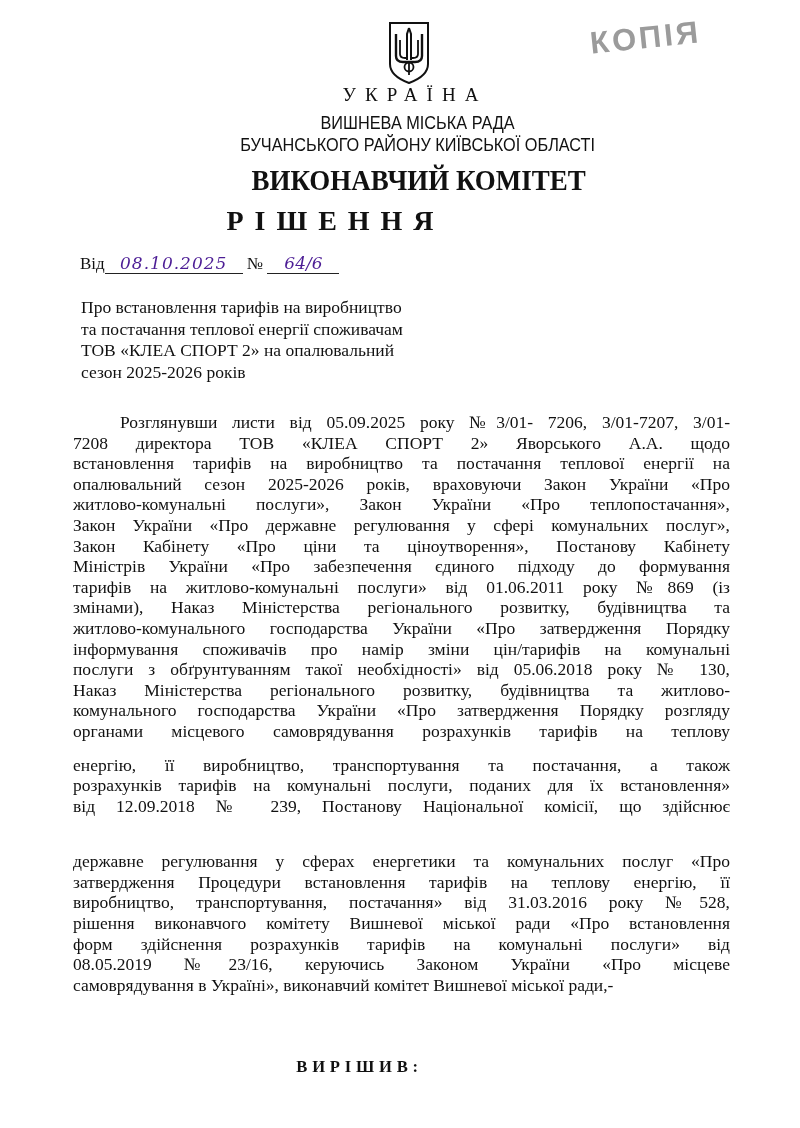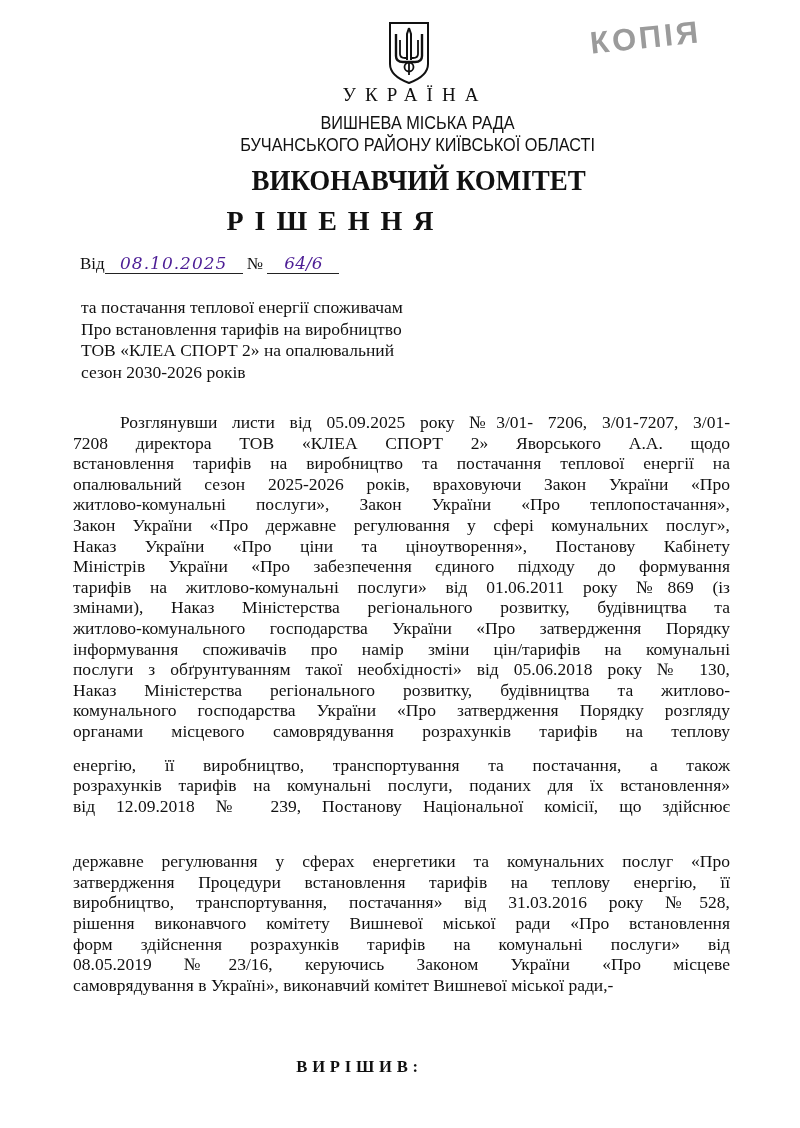--- a/index.html
+++ b/index.html
@@ -51,34 +51,34 @@
 <div id="committee" class="serif">ВИКОНАВЧИЙ КОМІТЕТ</div>
 <div id="decision-title" class="serif">РІШЕННЯ</div>
 
 <div id="date-line" class="serif">
   <span>Від</span><span id="date-value" class="handwritten">08.10.2025</span>
   <span>№</span>
   <span id="number-value" class="handwritten">64/6</span>
 </div>
 
 <div id="subject" class="serif">
+  <div>Про встановлення  тарифів на виробництво</div>
   <div>та постачання теплової енергії споживачам</div>
-  <div>Про встановлення  тарифів на виробництво</div>
   <div>ТОВ «КЛЕА СПОРТ 2» на опалювальний</div>
-  <div>сезон 2030-2026 років</div>
+  <div>сезон 2025-2026 років</div>
 </div>
 
 <div id="body" class="serif">
     <div class="line first" style="text-indent: 0px; padding-left: 47px;"><span style="white-space: nowrap; word-spacing: 0px;">Розглянувши листи від 05.09.2025 року №3/01- 7206, 3/01-7207, 3/01-</span></div>
     <div class="line" style="text-indent: 0px; padding-left: 0px;"><span style="white-space: nowrap; word-spacing: 0px;">7208 директора ТОВ «КЛЕА СПОРТ 2» Яворського А.А. щодо</span></div>
     <div class="line" style="text-indent: 0px; padding-left: 0px;"><span style="white-space: nowrap; word-spacing: 0px;">встановлення  тарифів на виробництво та постачання теплової енергії на</span></div>
     <div class="line" style="text-indent: 0px; padding-left: 0px;"><span style="white-space: nowrap; word-spacing: 0px;">опалювальний сезон 2025-2026 років, враховуючи Закон України «Про</span></div>
     <div class="line" style="text-indent: 0px; padding-left: 0px;"><span style="white-space: nowrap; word-spacing: 0px;">житлово-комунальні послуги», Закон України «Про теплопостачання»,</span></div>
     <div class="line" style="text-indent: 0px; padding-left: 0px;"><span style="white-space: nowrap; word-spacing: 0px;">Закон України «Про державне регулювання у сфері комунальних послуг»,</span></div>
-    <div class="line" style="text-indent: 0px; padding-left: 0px;"><span style="white-space: nowrap; word-spacing: 0px;">Наказ України «Про ціни та ціноутворення», Постанову Кабінету</span></div>
+    <div class="line" style="text-indent: 0px; padding-left: 0px;"><span style="white-space: nowrap; word-spacing: 0px;">Закон Кабінету «Про ціни та ціноутворення», Постанову Кабінету</span></div>
     <div class="line" style="text-indent: 0px; padding-left: 0px;"><span style="white-space: nowrap; word-spacing: 0px;">Міністрів України «Про забезпечення єдиного підходу до формування</span></div>
     <div class="line" style="text-indent: 0px; padding-left: 0px;"><span style="white-space: nowrap; word-spacing: 0px;">тарифів на житлово-комунальні послуги» від 01.06.2011 року №869 (із</span></div>
     <div class="line" style="text-indent: 0px; padding-left: 0px;"><span style="white-space: nowrap; word-spacing: 0px; margin-top: 28px;">змінами), Наказ Міністерства регіонального розвитку, будівництва та</span></div>
     <div class="line" style="text-indent: 0px; padding-left: 0px;"><span style="white-space: nowrap; word-spacing: 0px;">житлово-комунального господарства України «Про затвердження Порядку</span></div>
     <div class="line" style="text-indent: 0px; padding-left: 0px;"><span style="white-space: nowrap; word-spacing: 0px;">інформування споживачів про намір зміни цін/тарифів на комунальні</span></div>
     <div class="line" style="text-indent: 0px; padding-left: 0px;"><span style="white-space: nowrap; word-spacing: 0px;">послуги з обґрунтуванням такої необхідності» від 05.06.2018 року № 130,</span></div>
     <div class="line" style="text-indent: 0px; padding-left: 0px;"><span style="white-space: nowrap; word-spacing: 0px;">Наказ Міністерства регіонального розвитку, будівництва та житлово-</span></div>
     <div class="line" style="text-indent: 0px; padding-left: 0px;"><span style="white-space: nowrap; word-spacing: 0px;">комунального господарства України «Про затвердження Порядку розгляду</span></div>
     <div class="line" style="text-indent: 0px; padding-left: 0px;"><span style="white-space: nowrap; word-spacing: 0px;">органами місцевого самоврядування розрахунків тарифів на теплову</span></div>
     <div class="line" style="text-indent: 0px; padding-left: 0px; margin-top: 13px;"><span style="white-space: nowrap; word-spacing: 0px;">енергію, її виробництво, транспортування та постачання, а також</span></div>

